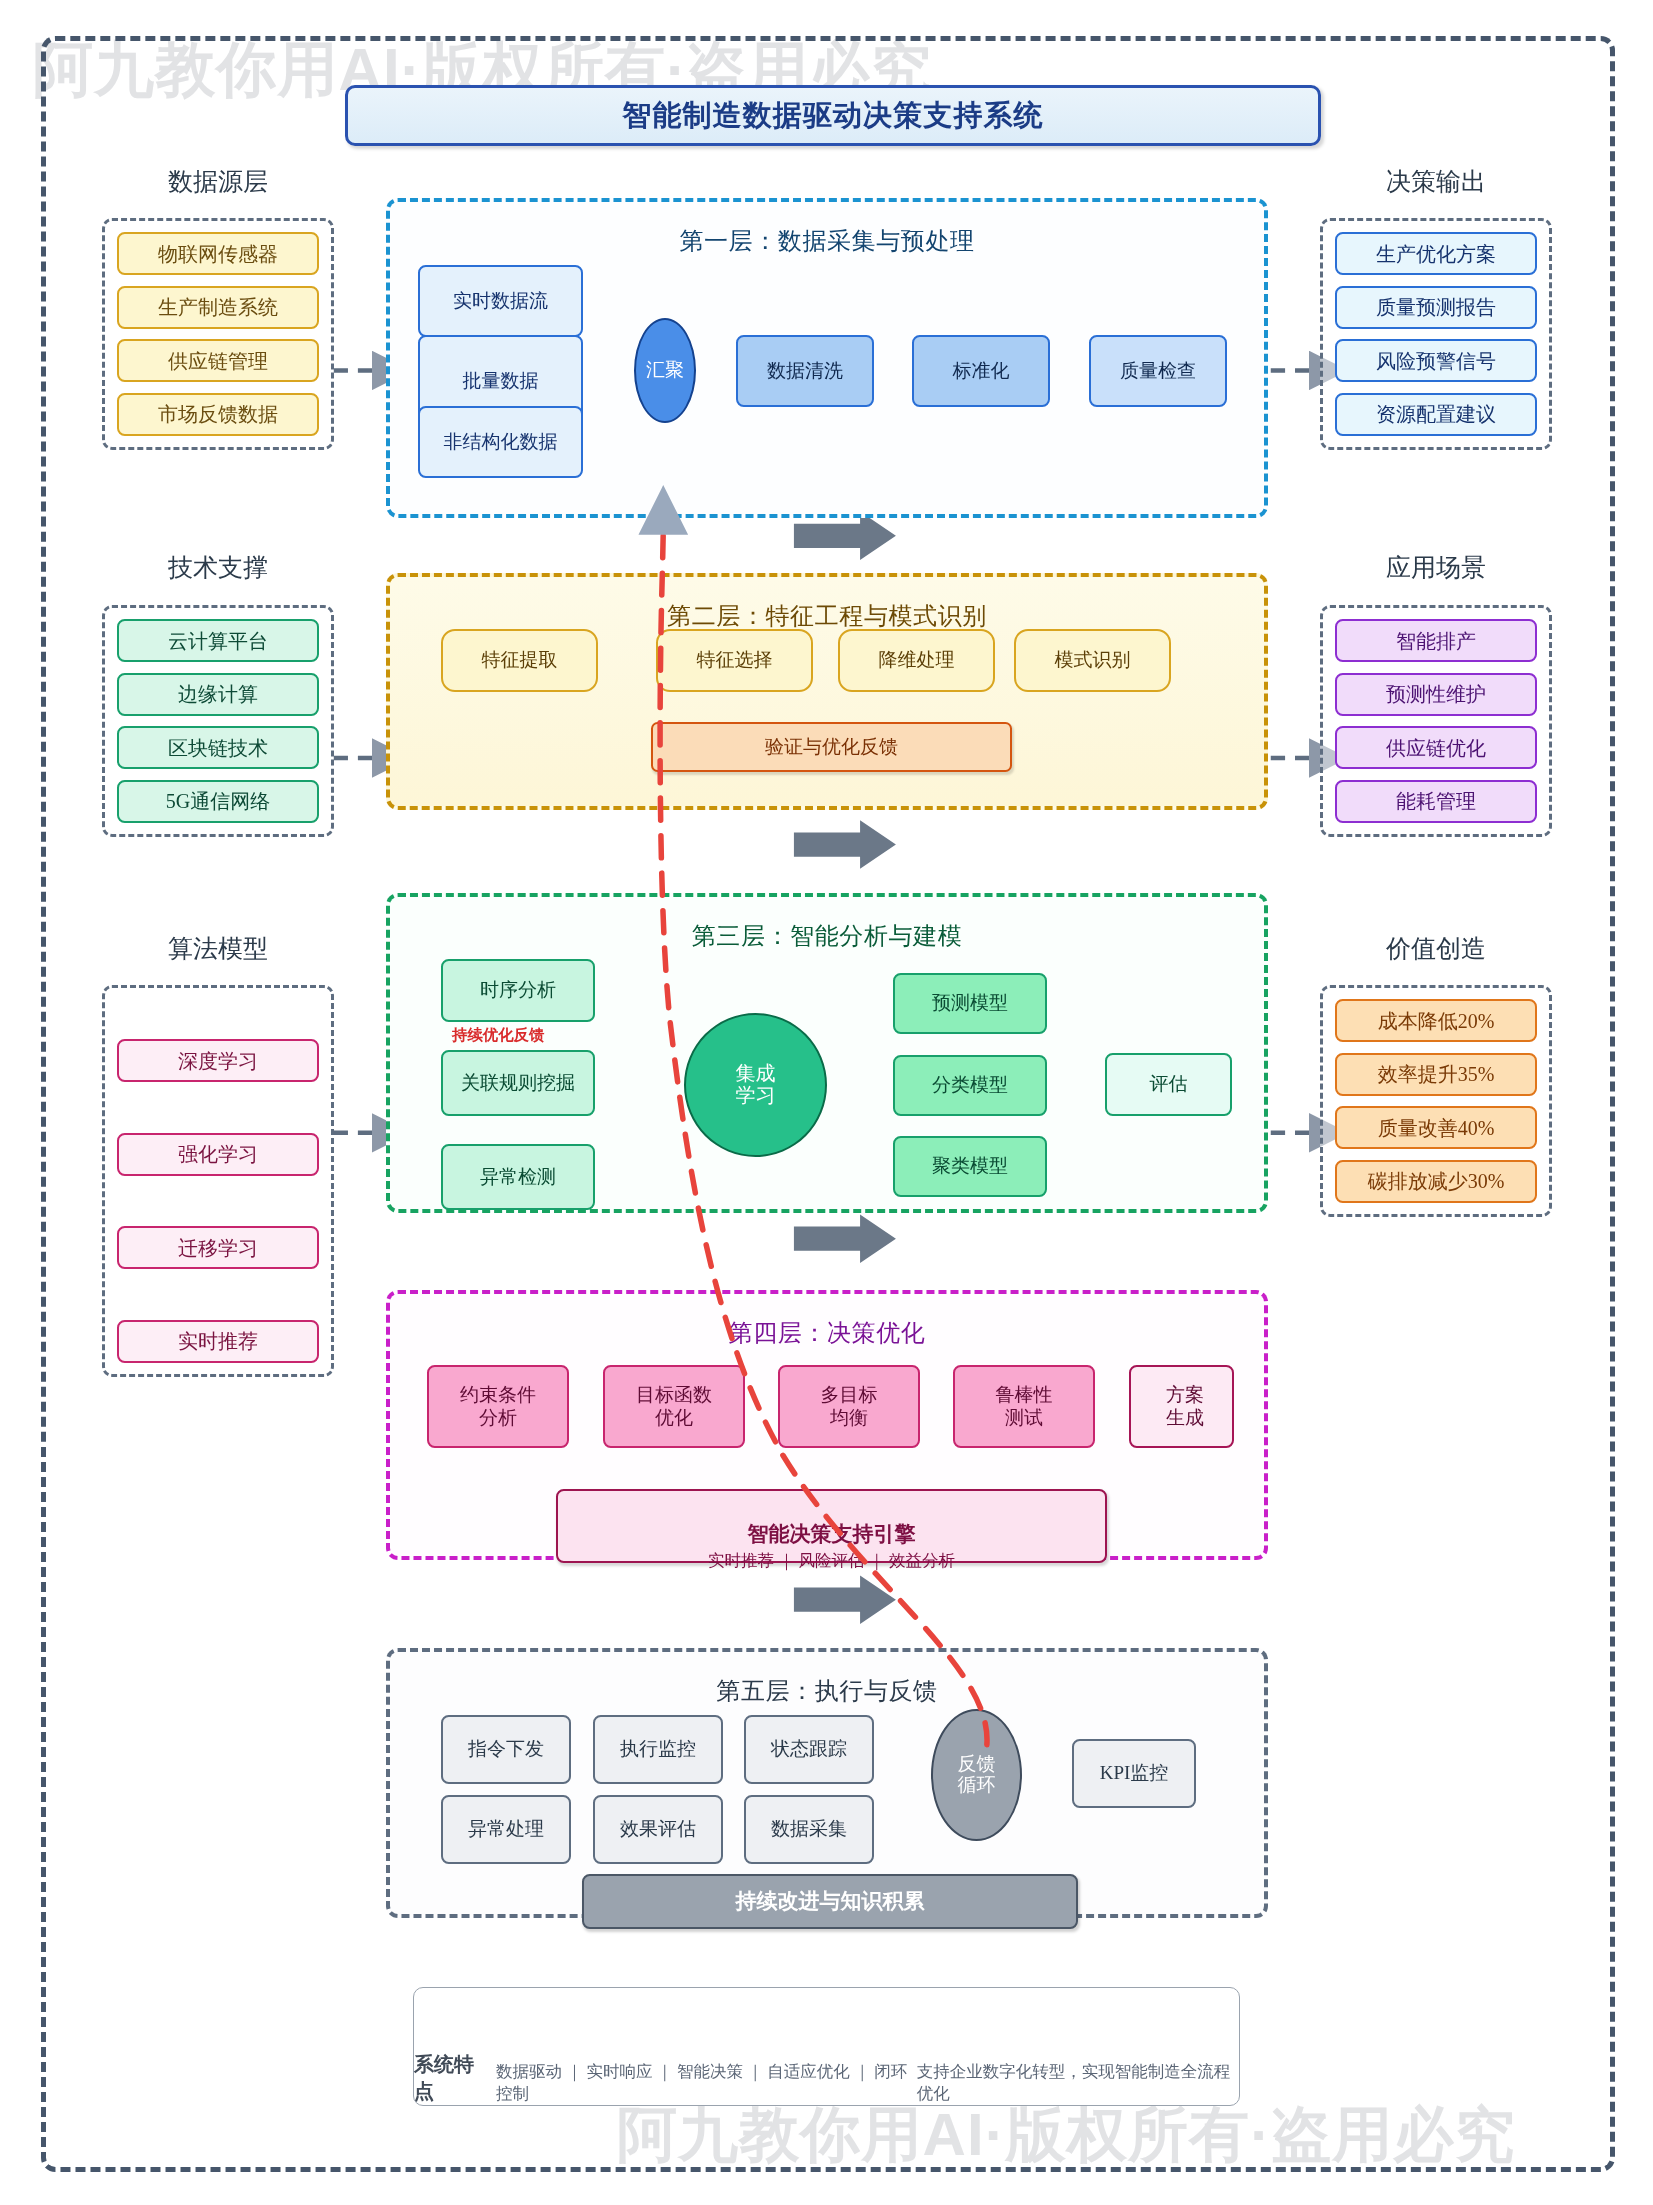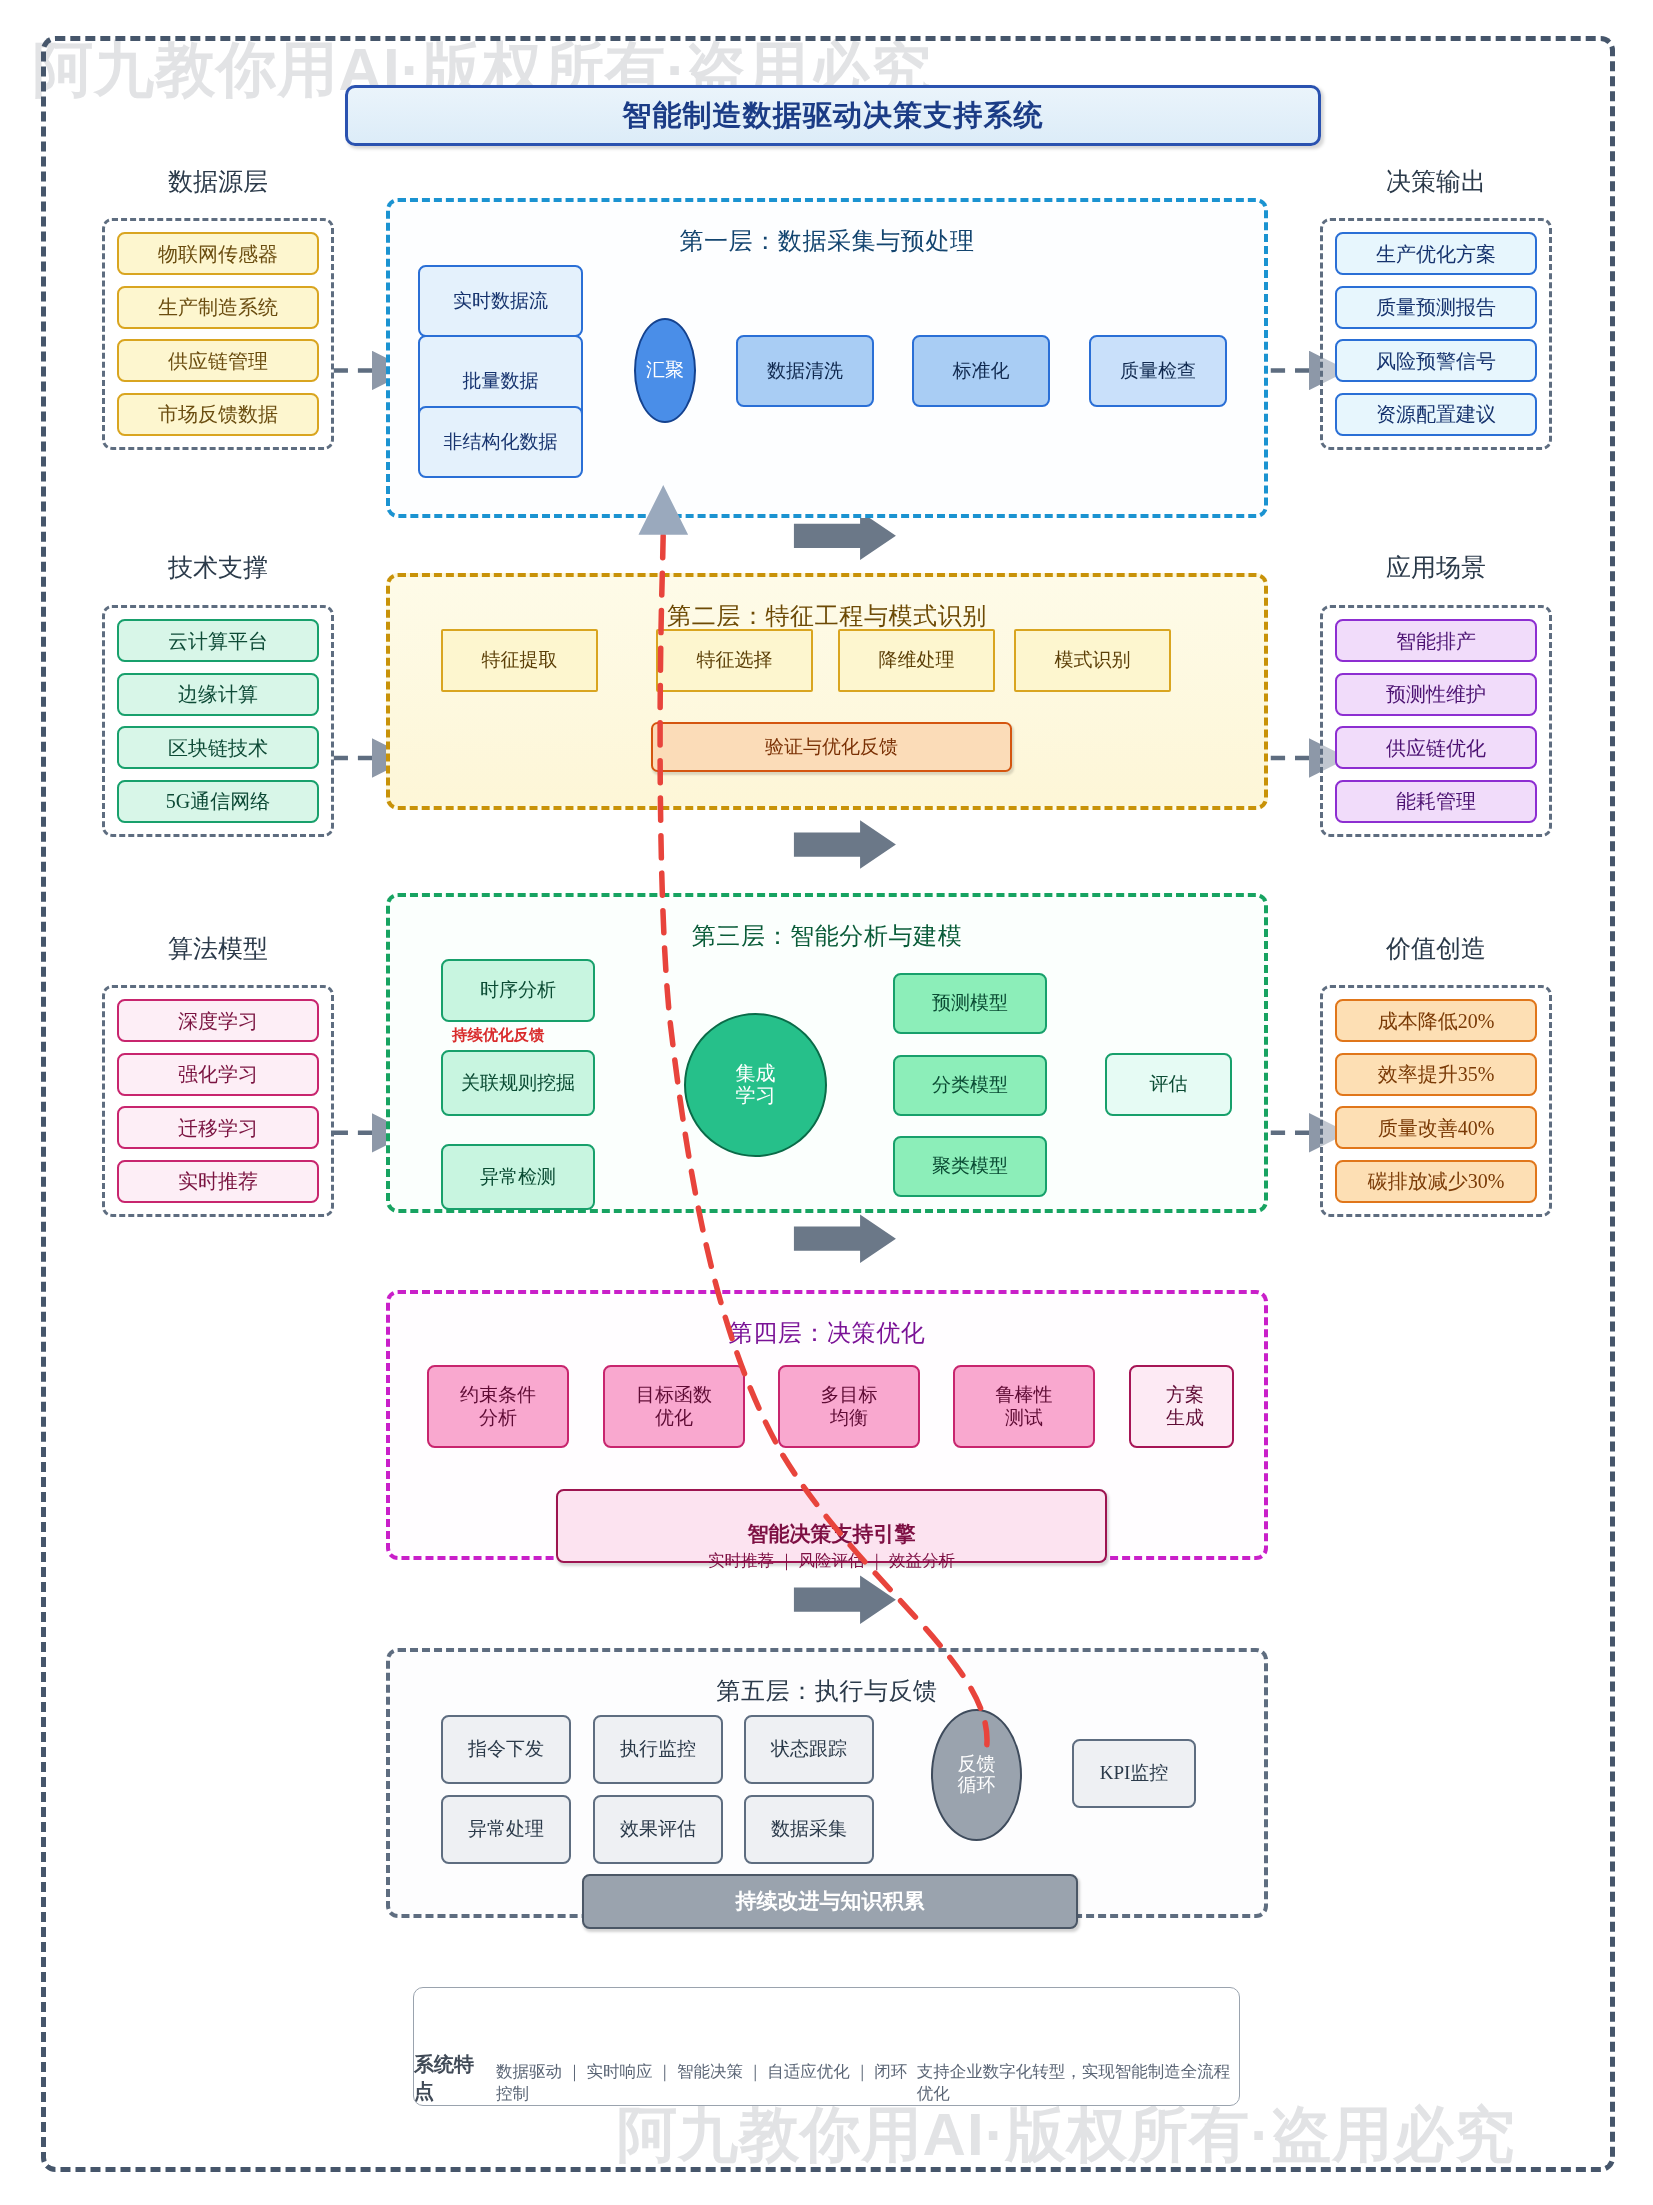--- a/index.html
+++ b/index.html
@@ -51,21 +51,21 @@
   }
   .side-item {
     height:43px; border-radius:7.7px; border:2.2px solid;
     display:flex; align-items:center; justify-content:center;
     font-size:20px; text-align:center; line-height:1.1;
   }
   .si-yellow { background:#fdf6cf; border-color:#d9a520; color:#6b4d10; }
   .si-blue   { background:#e7f6fd; border-color:#2a6fd6; color:#16336e; }
   .si-green  { background:#d8f6e8; border-color:#18a06c; color:#0d4a36; }
   .si-purple { background:#f1dcfa; border-color:#8d2ed1; color:#4c1272; }
-  .si-pink   { background:#fdeef6; border-color:#c8256e; color:#7a1340; }
+  .si-pink   { background:#fdeef6; border-color:#c8256e; color:#7a1340;margin-top:40px; }
   .si-orange { background:#fddfb4; border-color:#e0761a; color:#7a3a06; }
 
   
   .layer {
     position:absolute; left:386px; width:882px;
     border-radius:12px; z-index:4;
   }
   .layer-title {
     position:absolute; top:23px; left:0; width:100%;
     text-align:center; font-size:24px; letter-spacing:0.6px;
@@ -91,21 +91,21 @@
   }
 
   
   .n-src  { background:#e4f1fc; border:2.8px solid #2a6fd6; color:#16336e; }
   .n-proc { background:#a9cdf4; border:2.8px solid #2a6fd6; color:#10294f; }
   .n-proc2{ background:#c9e0fa; border:2.8px solid #2a6fd6; color:#10294f; }
   .n-hub  { background:#4a8ee8; border:2.8px solid #14428f; color:#ffffff;
             border-radius:50%; font-size:19px; }
 
   
-  .n-y { background:#fdf6cf; border:2.8px solid #d9a520; color:#5c3f07; border-radius:2px; }
+  .n-y { background:#fdf6cf; border:2.8px solid #d9a520; color:#5c3f07; border-radius:14px; }
   .n-fb{ background:#fbdcb8; border:2.8px solid #d4550f; color:#7a3004;
          border-radius:6.6px; box-shadow:1.7px 2.2px 2.2px rgba(0,0,0,.14); }
 
   
   .n-g1 { background:#c8f5e0; border:2.8px solid #17a06b; color:#0a4b33; }
   .n-g2 { background:#8ceeb9; border:2.8px solid #17a06b; color:#0a4b33; }
   .n-g3 { background:#e6fbf4; border:2.8px solid #17a06b; color:#0a4b33; }
   .n-ell{ background:#26c08a; border:2.8px solid #0a6b48; color:#ffffff;
           border-radius:50%; font-size:20px; }
 

